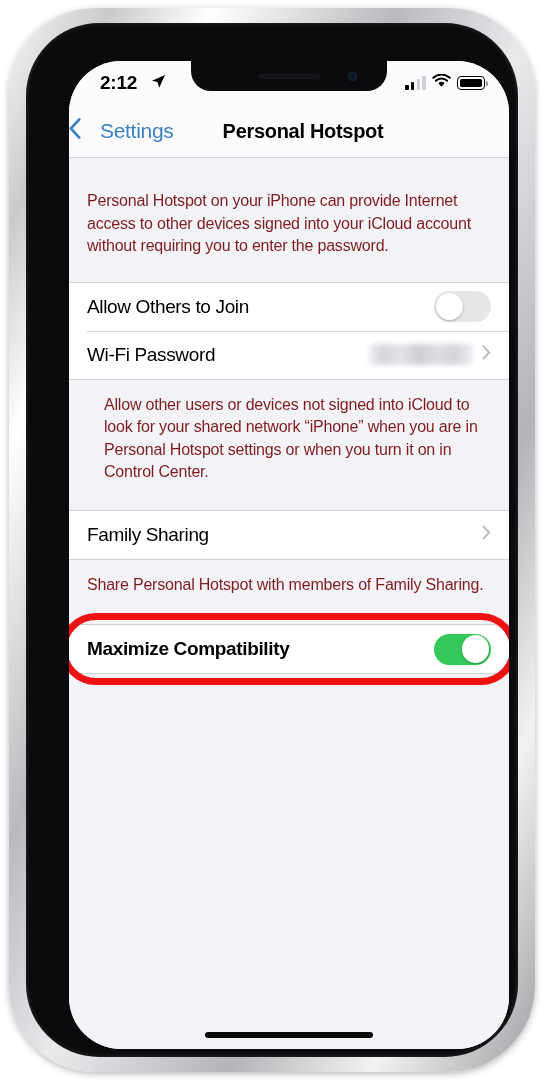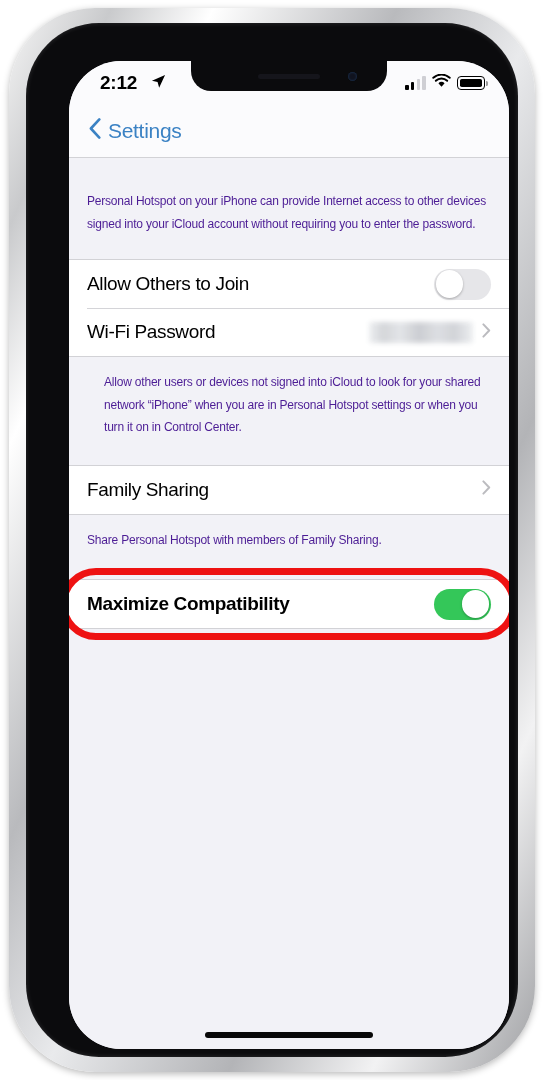--- a/index.html
+++ b/index.html
@@ -156,25 +156,25 @@
     top: 46px;
     left: 0;
     right: 0;
     height: 50px;
     background: #fbfbfd;
     border-bottom: 1px solid #d2d2d6;
     z-index: 25;
   }
   #back-button {
     position: absolute;
-    left: 20px;
+    left: 0;
     top: 11px;
     display: flex;
     align-items: center;
-    gap: 7px;
+    gap: 19px;
     cursor: pointer;
   }
   #back-chevron { display: block; }
   #back-label {
     font-size: 21px;
     color: #3b82c4;
     letter-spacing: -0.3px;
   }
   #nav-title {
     position: absolute;
@@ -193,22 +193,22 @@
   #content {
     position: absolute;
     top: 97px;
     left: 0;
     right: 0;
     bottom: 0;
     background: #f2f2f7;
   }
 
   .footnote {
-    color: #4c1d95;
-    font-size: 12px;
+    color: #7f1d1d;
+    font-size: 16px;
     line-height: 22.5px;
     padding: 0 18px;
     letter-spacing: -0.2px;
   }
 
   .group {
     background: #fca5a5;
     border-top: 1px solid #d2d2d6;
     border-bottom: 1px solid #d2d2d6;
   }
@@ -354,20 +354,21 @@
 
       <div id="nav-bar">
         <div id="back-button">
           <span id="back-chevron">
             <svg width="12" height="21" viewBox="0 0 12 21">
               <path d="M10.3 1.4 L1.9 10.5 L10.3 19.6" stroke="#3b82c4" stroke-width="2.6" fill="none" stroke-linecap="round" stroke-linejoin="round"></path>
             </svg>
           </span>
           <span id="back-label">Settings</span>
         </div>
+        <div id="nav-title">Personal Hotspot</div>
       </div>
 
       <div id="content">
 
         <div class="footnote" style="padding-top:32px; padding-bottom:24px;">Personal Hotspot on your iPhone can provide Internet access to other devices signed into your iCloud account without requiring you to enter the password.</div>
 
         <div class="group">
           <div class="row">
             <span class="row-label">Allow Others to Join</span>
             <span class="row-right">

